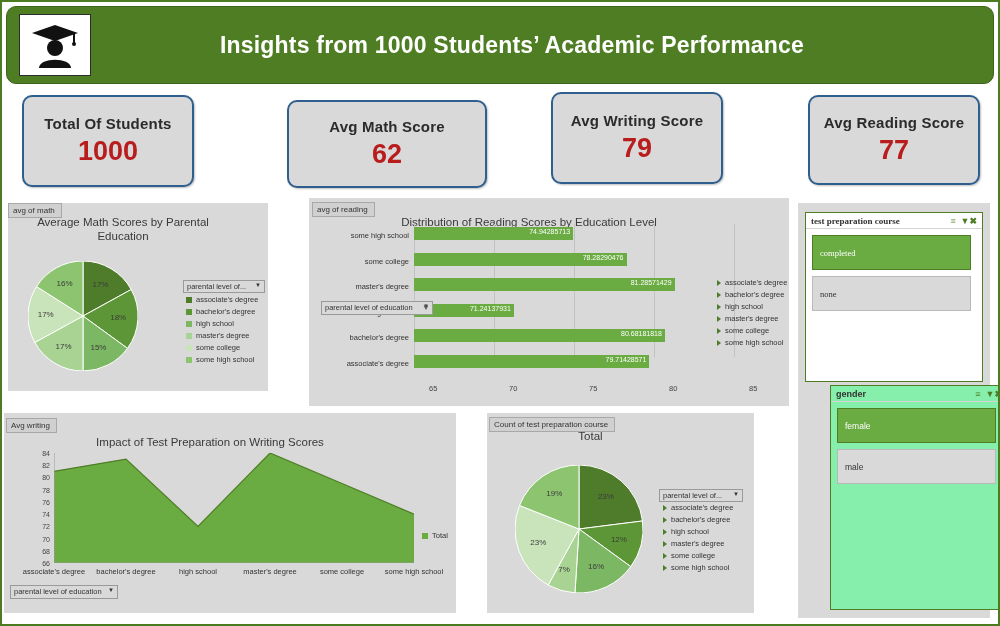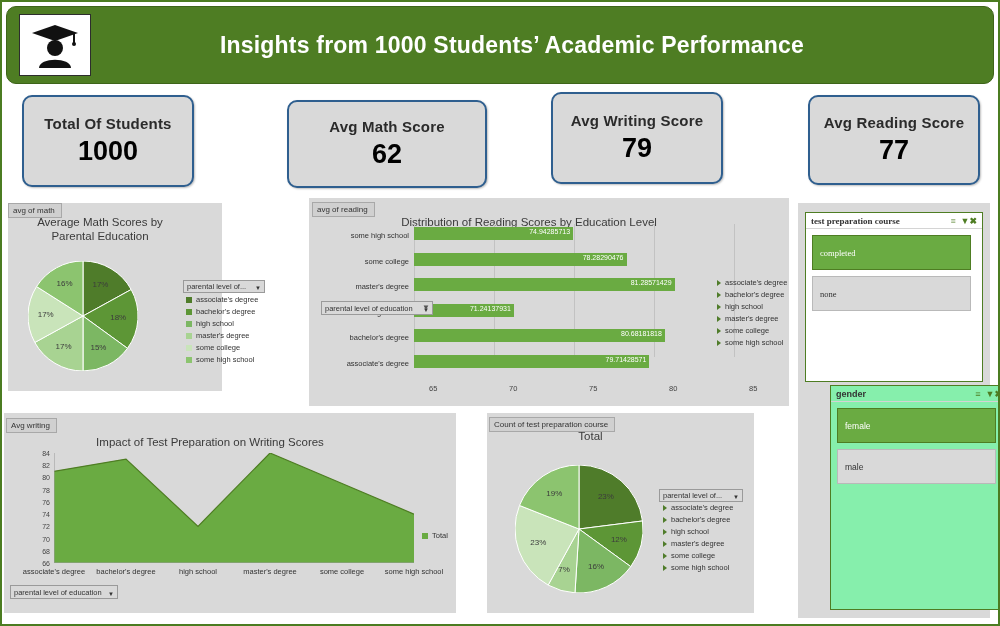--- a/index.html
+++ b/index.html
@@ -44,21 +44,21 @@
     border:2px solid #2f5f8f;
     border-radius:10px;
     display:flex; flex-direction:column; align-items:center; justify-content:center;
     box-shadow:1px 1px 2px rgba(0,0,0,.25);
   }
   .kpi .k-label {
     color:#2b2b2b; font-weight:bold; font-size:15px; text-align:center;
     letter-spacing:.2px;
   }
   .kpi .k-value {
-    color:#000000; font-weight:bold; font-size:27px; margin-top:4px;
+    color:#b91c1c; font-weight:bold; font-size:27px; margin-top:4px;
   }
   #kpi1 { left:22px;  top:95px; width:172px; height:92px; }
   #kpi2 { left:287px; top:100px; width:200px; height:88px; }
   #kpi3 { left:551px; top:92px;  width:172px; height:92px; }
   #kpi4 { left:808px; top:95px;  width:172px; height:90px; }
 
   
   .panel {
     position:absolute;
     background:#d9d9d9;
@@ -69,35 +69,35 @@
     border:1px solid #a8a8a8;
     font-size:8px; color:#333;
     padding:2px 6px 2px 4px;
   }
   .chart-title {
     text-align:center; font-size:11.5px; color:#3a3a3a;
     padding-top:10px; line-height:14px;
   }
 
   
-  #panel-math { left:8px; top:203px; width:214px; height:188px; }
+  #panel-math { left:8px; top:203px; width:260px; height:188px; }
   #tab-math { left:8px; top:203px; }
   .pie-label {
     position:absolute; font-size:8px; color:#3c3c3c;
   }
   .legend {
     position:absolute; font-size:7.5px; color:#333;
   }
   .legend .lg-row { display:flex; align-items:center; margin-bottom:3px; white-space:nowrap; }
   .legend .sw { width:6px; height:6px; margin-right:4px; display:inline-block; }
   .legend .dot { width:0; height:0; margin-right:4px; border-left:4px solid #4f7c2a; border-top:3px solid transparent; border-bottom:3px solid transparent; }
   .combo {
     position:absolute; background:#d9d9d9; border:1px solid #9a9a9a;
     font-size:7.5px; color:#333; padding:1px 3px;
-    display:flex; align-items:flex-end; justify-content:space-between;
+    display:flex; align-items:flex-start; justify-content:space-between;
   }
   .combo .cv { white-space:nowrap; overflow:hidden; }
   .combo .arrow { margin-left:5px; font-size:6px; }
 
   
   #panel-read { left:309px; top:198px; width:480px; height:208px; }
   #tab-read { left:312px; top:202px; }
   .bars { position:absolute; left:105px; top:26px; width:320px; height:155px; }
   .bar-row { height:20px; margin-bottom:5.5px; position:relative; }
   .bar-cat {

